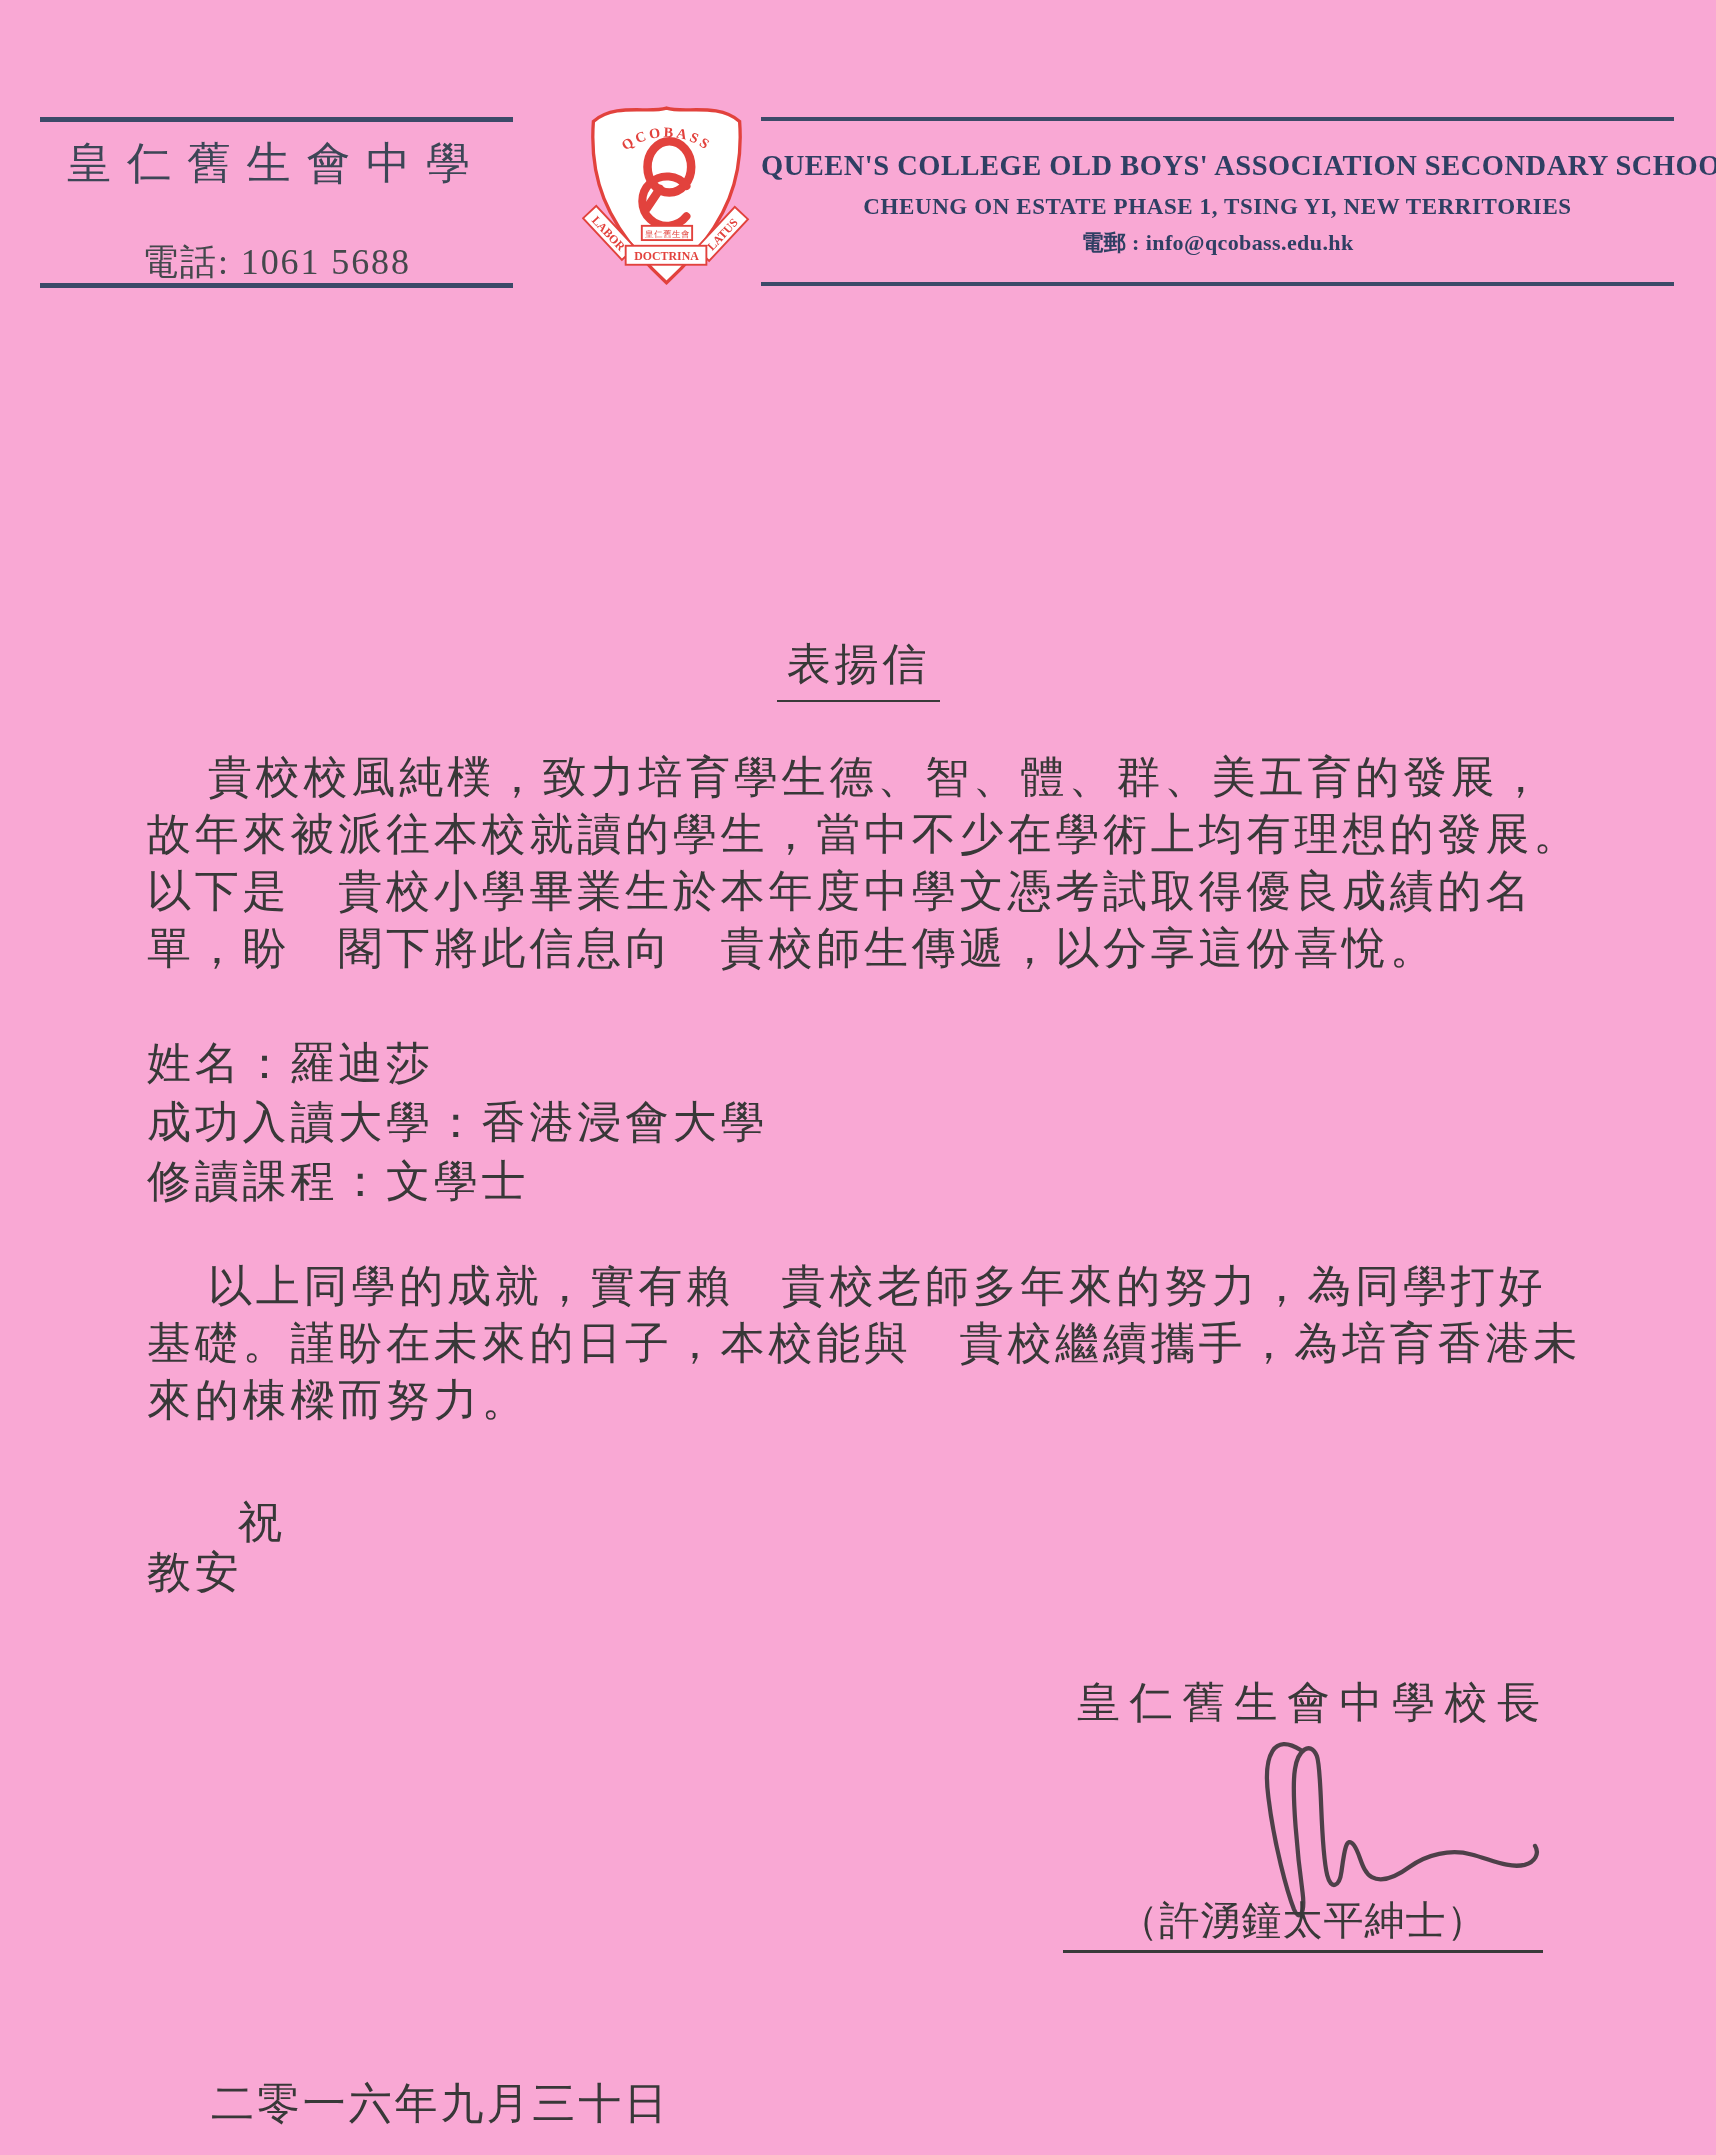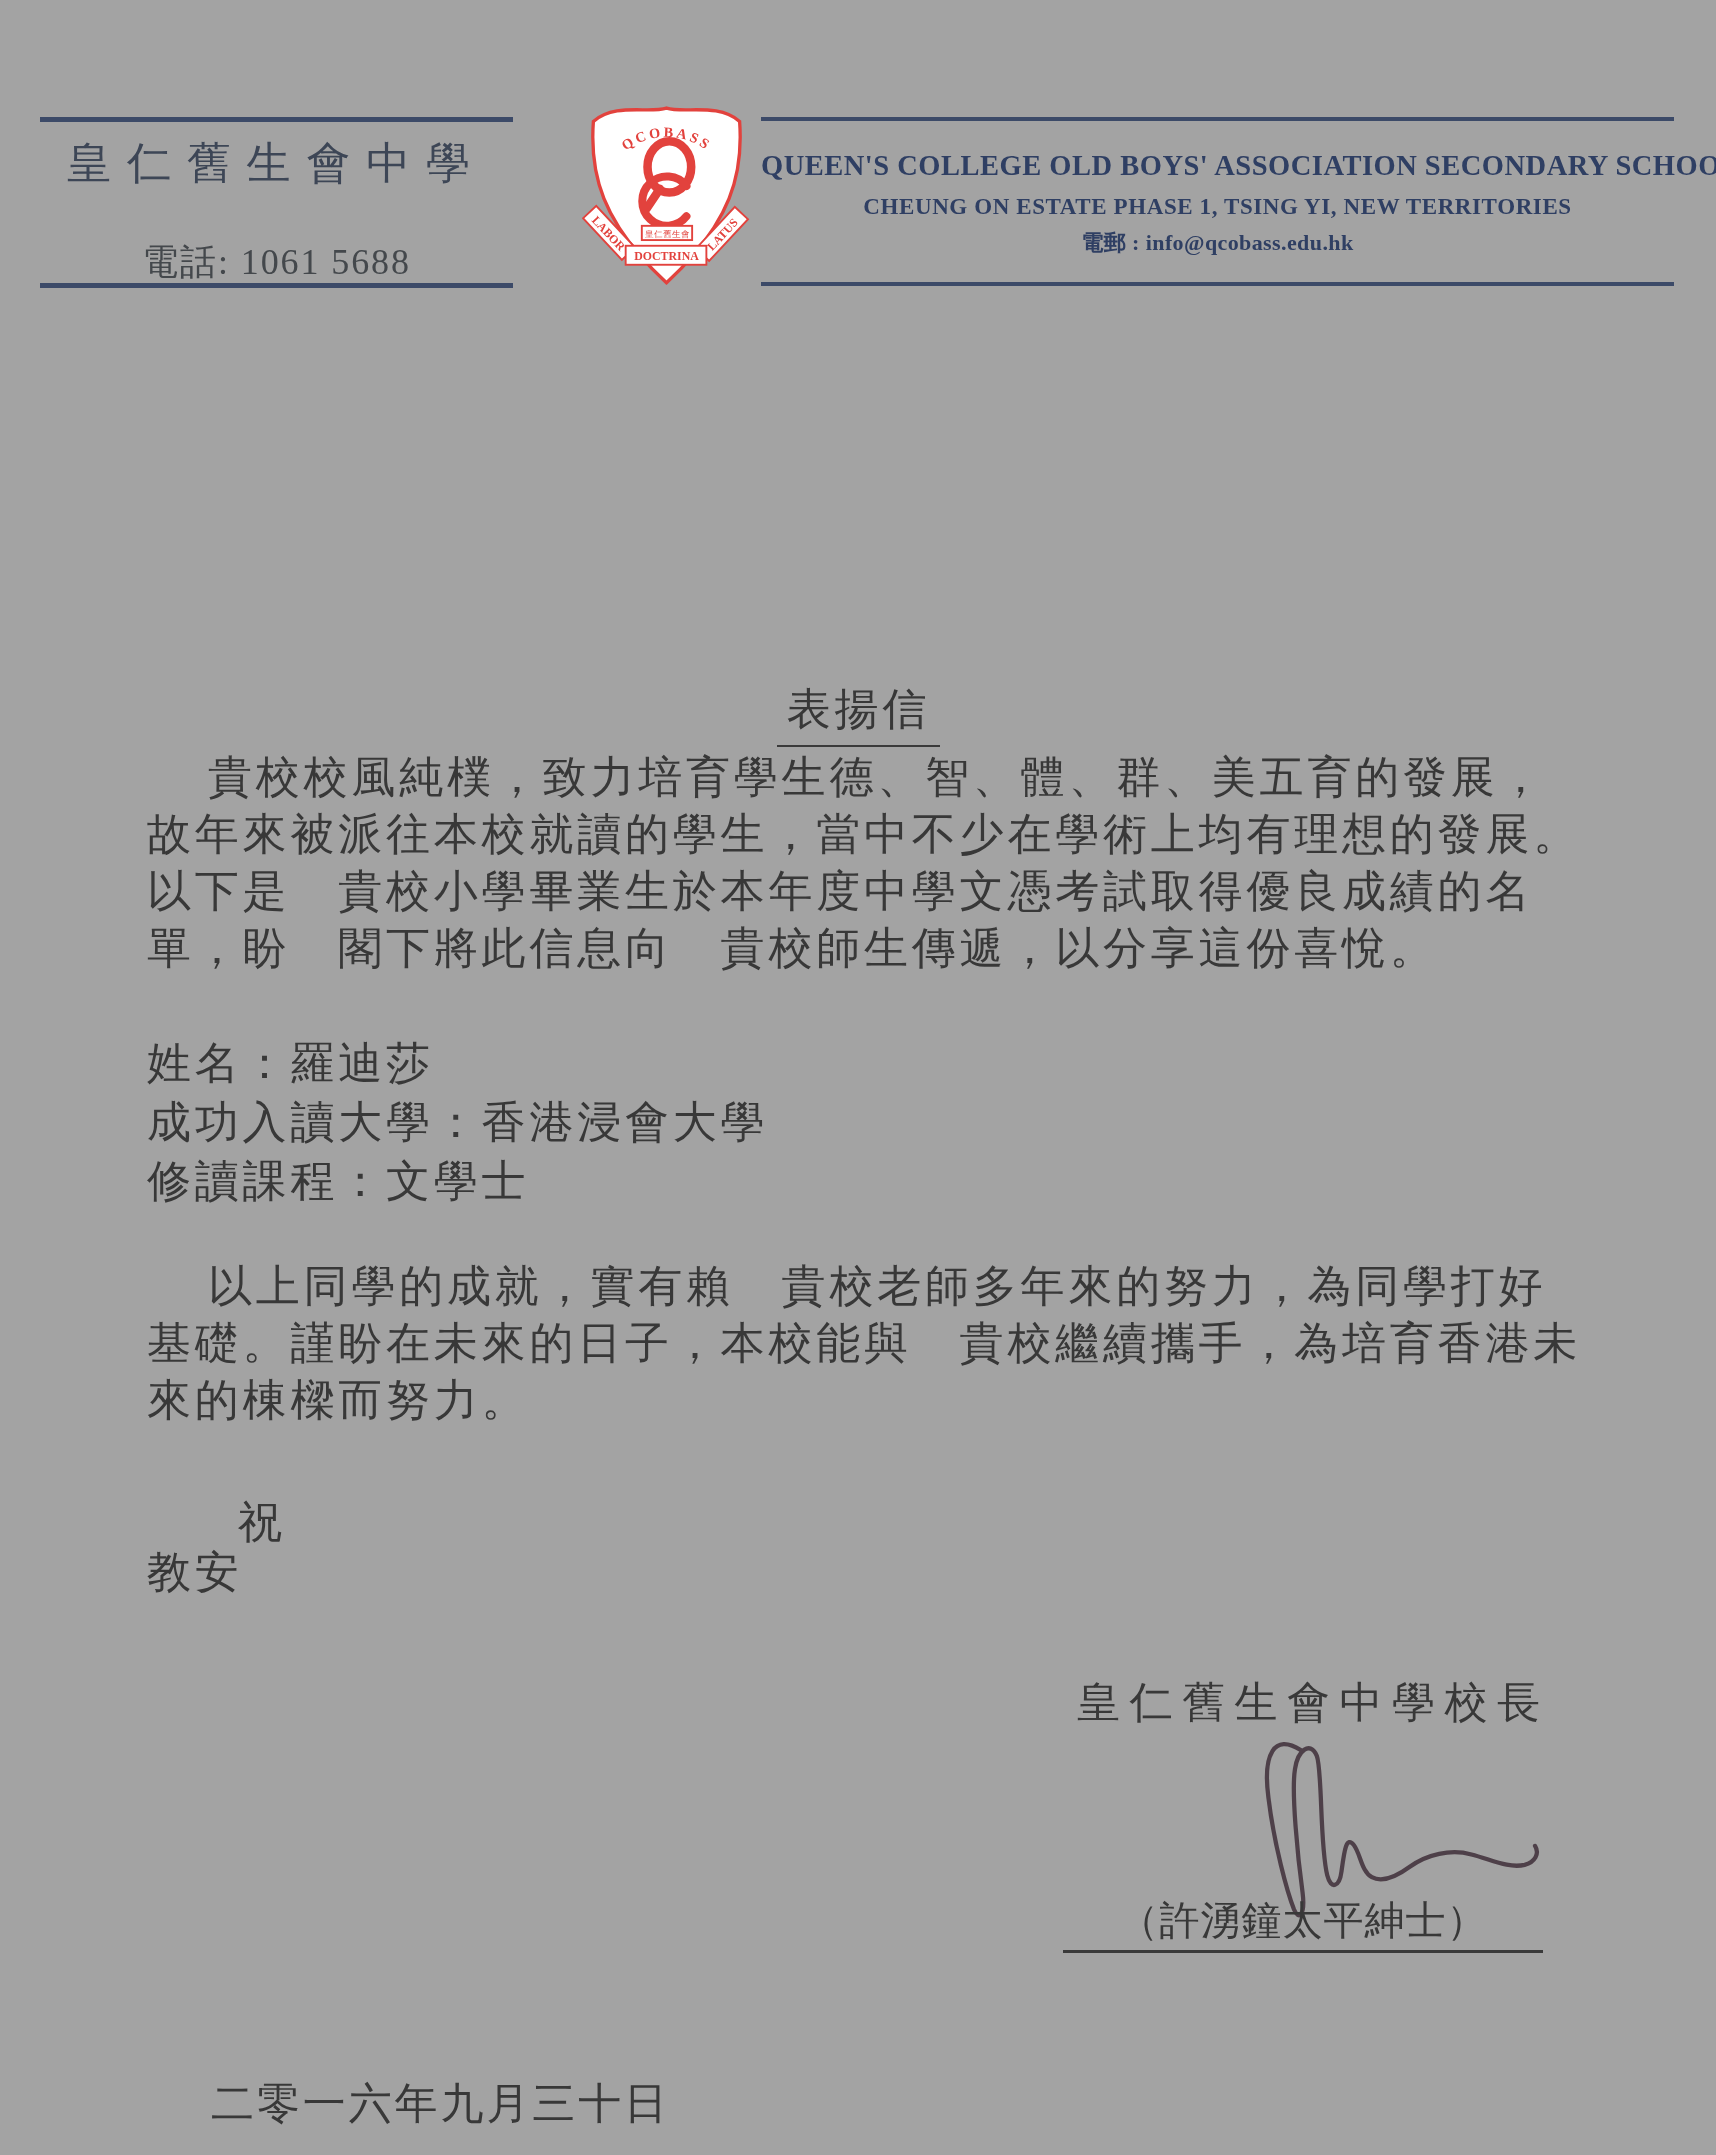--- a/index.html
+++ b/index.html
@@ -1,21 +1,21 @@
 <!DOCTYPE html>
 <html style="font-size:15px"><head>
 <meta charset="utf-8">
 <style>
   * { margin: 0; padding: 0; box-sizing: border-box; }
   html,body { background:#ffffff; }
   .page {
     position: relative;
     width: 1717px;
     height: 2155px;
-    background: #a3a3a3;
+    background: #f9a8d4;
     font-family: "Liberation Serif", "DejaVu Serif", serif;
     color: #383838;
     overflow: hidden;
   }
   .abs { position: absolute; }
   .rule { background: #3c4a68; }
   
   .lh-left { left: 40px; width: 473px; text-align: center; }
   .school-name-zh {
     top: 134px; font-size: 44px; letter-spacing: 0.36em; color: #3d4656;
@@ -23,21 +23,21 @@
   }
   .school-addr-zh { top: 198px; font-size: 33px; letter-spacing: 1.9px; color: #41494f; }
   .school-phone  { top: 238px; font-size: 36px; letter-spacing: 1.9px; color: #44484c; }
   
   .lh-right { left: 761px; width: 913px; text-align: center; color: #2f3f63; }
   .school-name-en { top: 150px; font-size: 28.5px; font-weight: bold; letter-spacing: 0.5px; white-space: nowrap; }
   .school-addr-en { top: 194px; font-size: 23px; font-weight: bold; letter-spacing: 0.6px; }
   .school-email   { top: 228px; font-size: 22px; font-weight: bold; letter-spacing: 0.4px; }
   
   .salutation { left: 181px; top: 525px; font-size: 43px; letter-spacing: 1.9px; white-space: nowrap; }
-  .title-wrap { left: 0; right: 0; top: 635px; text-align: center; margin-top: 45px; }
+  .title-wrap { left: 0; right: 0; top: 635px; text-align: center; }
   .letter-title {
     display: inline-block; font-size: 44px; letter-spacing: 3.8px;
     border-bottom: 2.9px solid #3a3a3a; padding: 0 9.5px 5.7px 9.5px;
   }
   .para { left: 147px; font-size: 44px; letter-spacing: 3.8px; }
   .para .line { height: 57px; line-height: 57px; white-space: nowrap; }
   .para .indent { padding-left: 61px; }
   .p1 { top: 749px; }
   .details { top: 1034px; left: 147px; font-size: 44px; letter-spacing: 3.8px; }
   .details .line { height: 59px; line-height: 59px; white-space: nowrap; }

